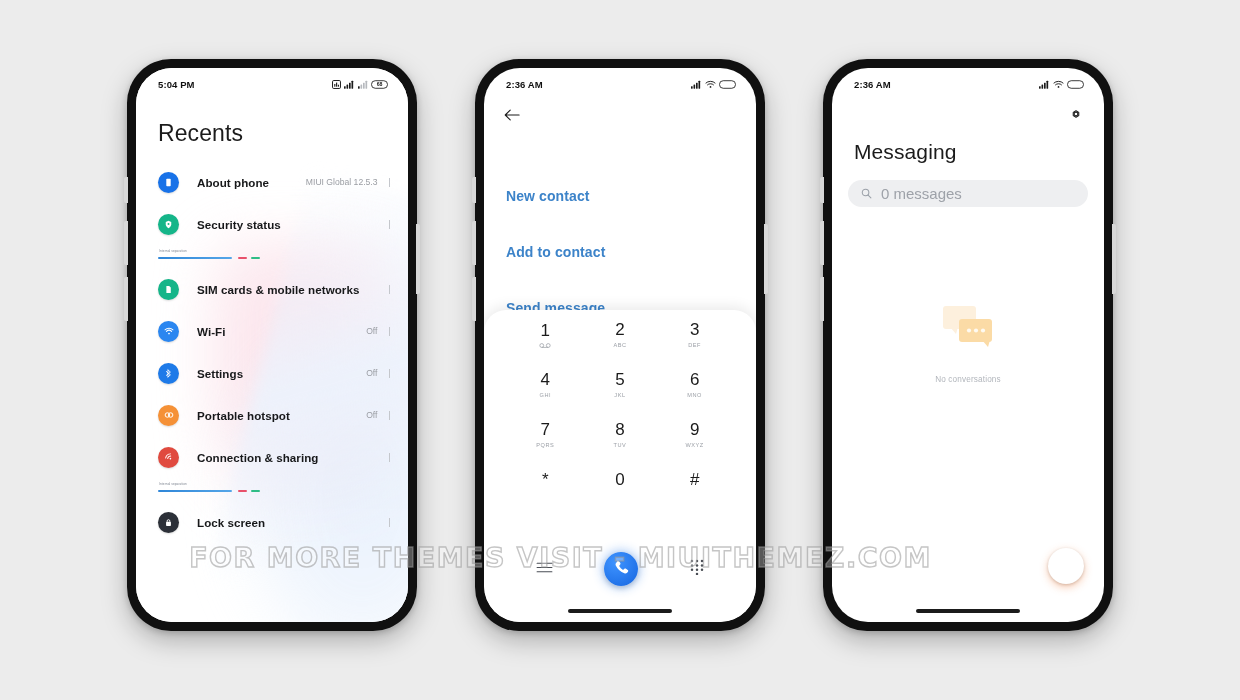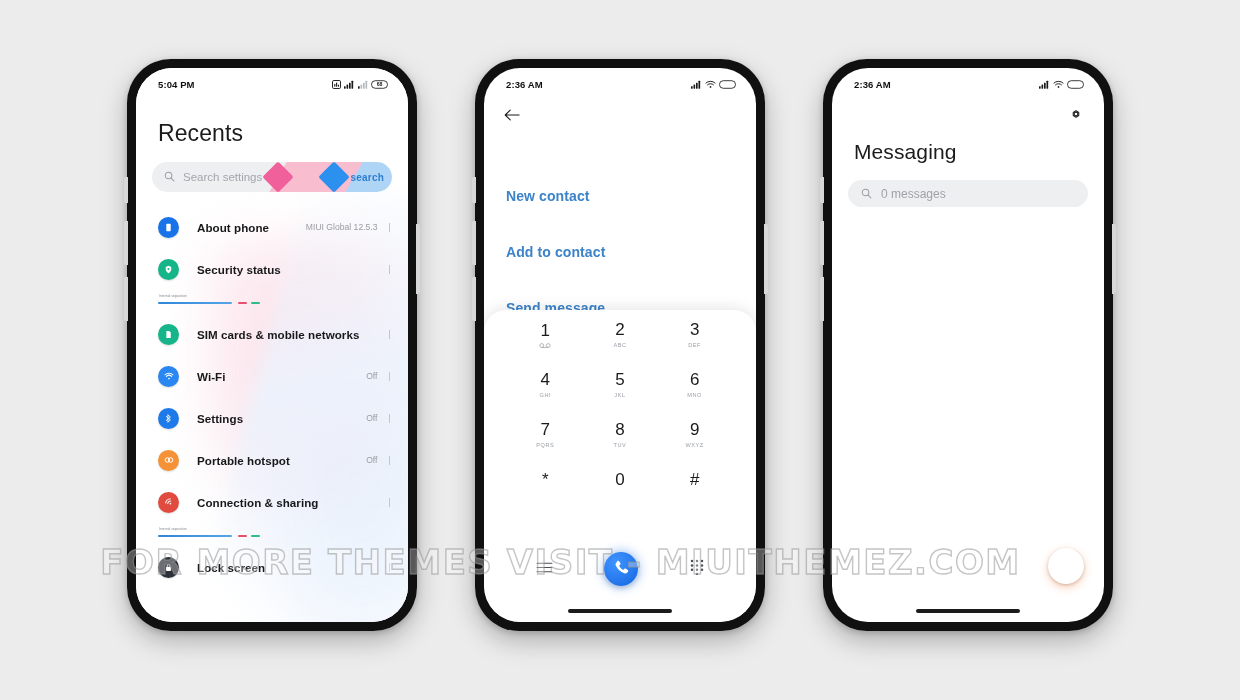--- a/index.html
+++ b/index.html
@@ -270,42 +270,42 @@
   }
   .msg-title {
     font-size: 21px; color: #1b1b1b; padding: 6px 0 0 22px; letter-spacing: .1px;
   }
   .msg-search {
     margin: 16px 16px 0 16px; height: 27px;
     background: #eeeff1; border-radius: 14px;
     display: flex; align-items: center; gap: 9px;
     padding-left: 13px;
   }
-  .msg-search .ph { font-size: 12px; color: #9ea2a9; }
+  .msg-search .ph { font-size: 15px; color: #9ea2a9; }
   .msg-empty {
     position: absolute; left: 0; right: 0; top: 235px;
     display: flex; flex-direction: column; align-items: center;
   }
   .msg-empty .cap {
     margin-top: 20px; font-size: 8.2px; color: #b2b6bc; letter-spacing: .15px;
   }
   .fab {
     position: absolute; right: 20px; bottom: 38px;
     width: 36px; height: 36px; border-radius: 50%;
     background: radial-gradient(circle at 38% 30%, #fba069 0%, #f58martin 0%, #f58b52 100%);
     display: flex; align-items: center; justify-content: center;
     box-shadow: 0 3px 8px rgba(240,130,70,.42), 0 1px 3px rgba(0,0,0,.2);
   }
 
   
   .watermark {
     position: absolute; left: 0; right: 0; top: 542px;
     z-index: 60;
     text-align: center;
-    font-size: 34px;
+    font-size: 27px;
     font-weight: bold;
     letter-spacing: 1.5px;
     color: rgba(255,255,255,0.30);
     -webkit-text-stroke: 1.4px rgba(150,150,150,0.55);
     pointer-events: none;
     font-family: "DejaVu Sans", sans-serif;
   }
 </style>
 </head>
 <body>
@@ -358,38 +358,20 @@
                 <rect x="0.6" y="0.6" width="20.8" height="9.8" rx="4.9" fill="none" stroke="#1a1a1a" stroke-width="1.1"></rect>
               </svg>
             <span class="battery-txt">68</span>
           </span>
         </div>
       </div>
 
       <div class="settings-body">
         <div class="page-title">Recents</div>
 
-        <div class="search-row">
-          <div class="search-pill">
-            <span>
-              <svg width="11" height="11" viewBox="0 0 14 14">
-                  <circle cx="5.8" cy="5.8" r="4.2" fill="none" stroke="#9aa0a8" stroke-width="1.3"></circle>
-                  <line x1="9" y1="9" x2="12.6" y2="12.6" stroke="#9aa0a8" stroke-width="1.3" stroke-linecap="round"></line>
-                </svg>
-            </span>
-            <span class="ph">Search settings</span>
-          </div>
-          <div class="deco">
-            <div class="deco-search-pill"></div>
-            <div class="deco-band"></div>
-            <div class="deco-dia pink"></div>
-            <div class="deco-dia blue"></div>
-            <div class="deco-label">search</div>
-          </div>
-        </div>
 
         <div class="settings-list">
 
           <div class="srow">
             <span class="ico" style="background:#1872e8">
               <svg width="11" height="11" viewBox="0 0 14 14">
                   <rect x="4.2" y="2.2" width="5.6" height="9.6" rx="1" fill="#fff"></rect>
                 </svg>
             </span>
             <span class="lbl">About phone</span>
@@ -697,20 +679,36 @@
       <div class="msg-search">
         <span>
           <svg width="11" height="11" viewBox="0 0 14 14">
               <circle cx="5.8" cy="5.8" r="4.2" fill="none" stroke="#9aa0a8" stroke-width="1.3"></circle>
               <line x1="9" y1="9" x2="12.6" y2="12.6" stroke="#9aa0a8" stroke-width="1.3" stroke-linecap="round"></line>
             </svg>
         </span>
         <span class="ph">0 messages</span>
       </div>
 
+      <div class="msg-empty">
+        <span>
+          <svg width="56" height="48" viewBox="0 0 56 48">
+            <path d="M6 3h27a3 3 0 013 3v17a3 3 0 01-3 3H6a3 3 0 01-3-3V6a3 3 0 013-3z" fill="#fdf0dd"></path>
+            <path d="M10 24h8l-2 7z" fill="#fdf0dd"></path>
+            <path d="M22 16h27a3 3 0 013 3v17a3 3 0 01-3 3H22a3 3 0 01-3-3V19a3 3 0 013-3z" fill="#fbdba6"></path>
+            <path d="M42 37h8l-2 7z" fill="#fbdba6"></path>
+            <g fill="#fefaf1">
+              <circle cx="29" cy="27.5" r="2.1"></circle>
+                <circle cx="36" cy="27.5" r="2.1"></circle>
+                <circle cx="43" cy="27.5" r="2.1"></circle>
+            </g>
+          </svg>
+        </span>
+        <span class="cap">No conversations</span>
+      </div>
 
       <div class="fab">
         <span>
           <svg width="15" height="15" viewBox="0 0 16 16">
               <line x1="8" y1="2.6" x2="8" y2="13.4" stroke="#fff" stroke-width="1.3" stroke-linecap="round"></line>
               <line x1="2.6" y1="8" x2="13.4" y2="8" stroke="#fff" stroke-width="1.3" stroke-linecap="round"></line>
             </svg>
         </span>
       </div>
 

